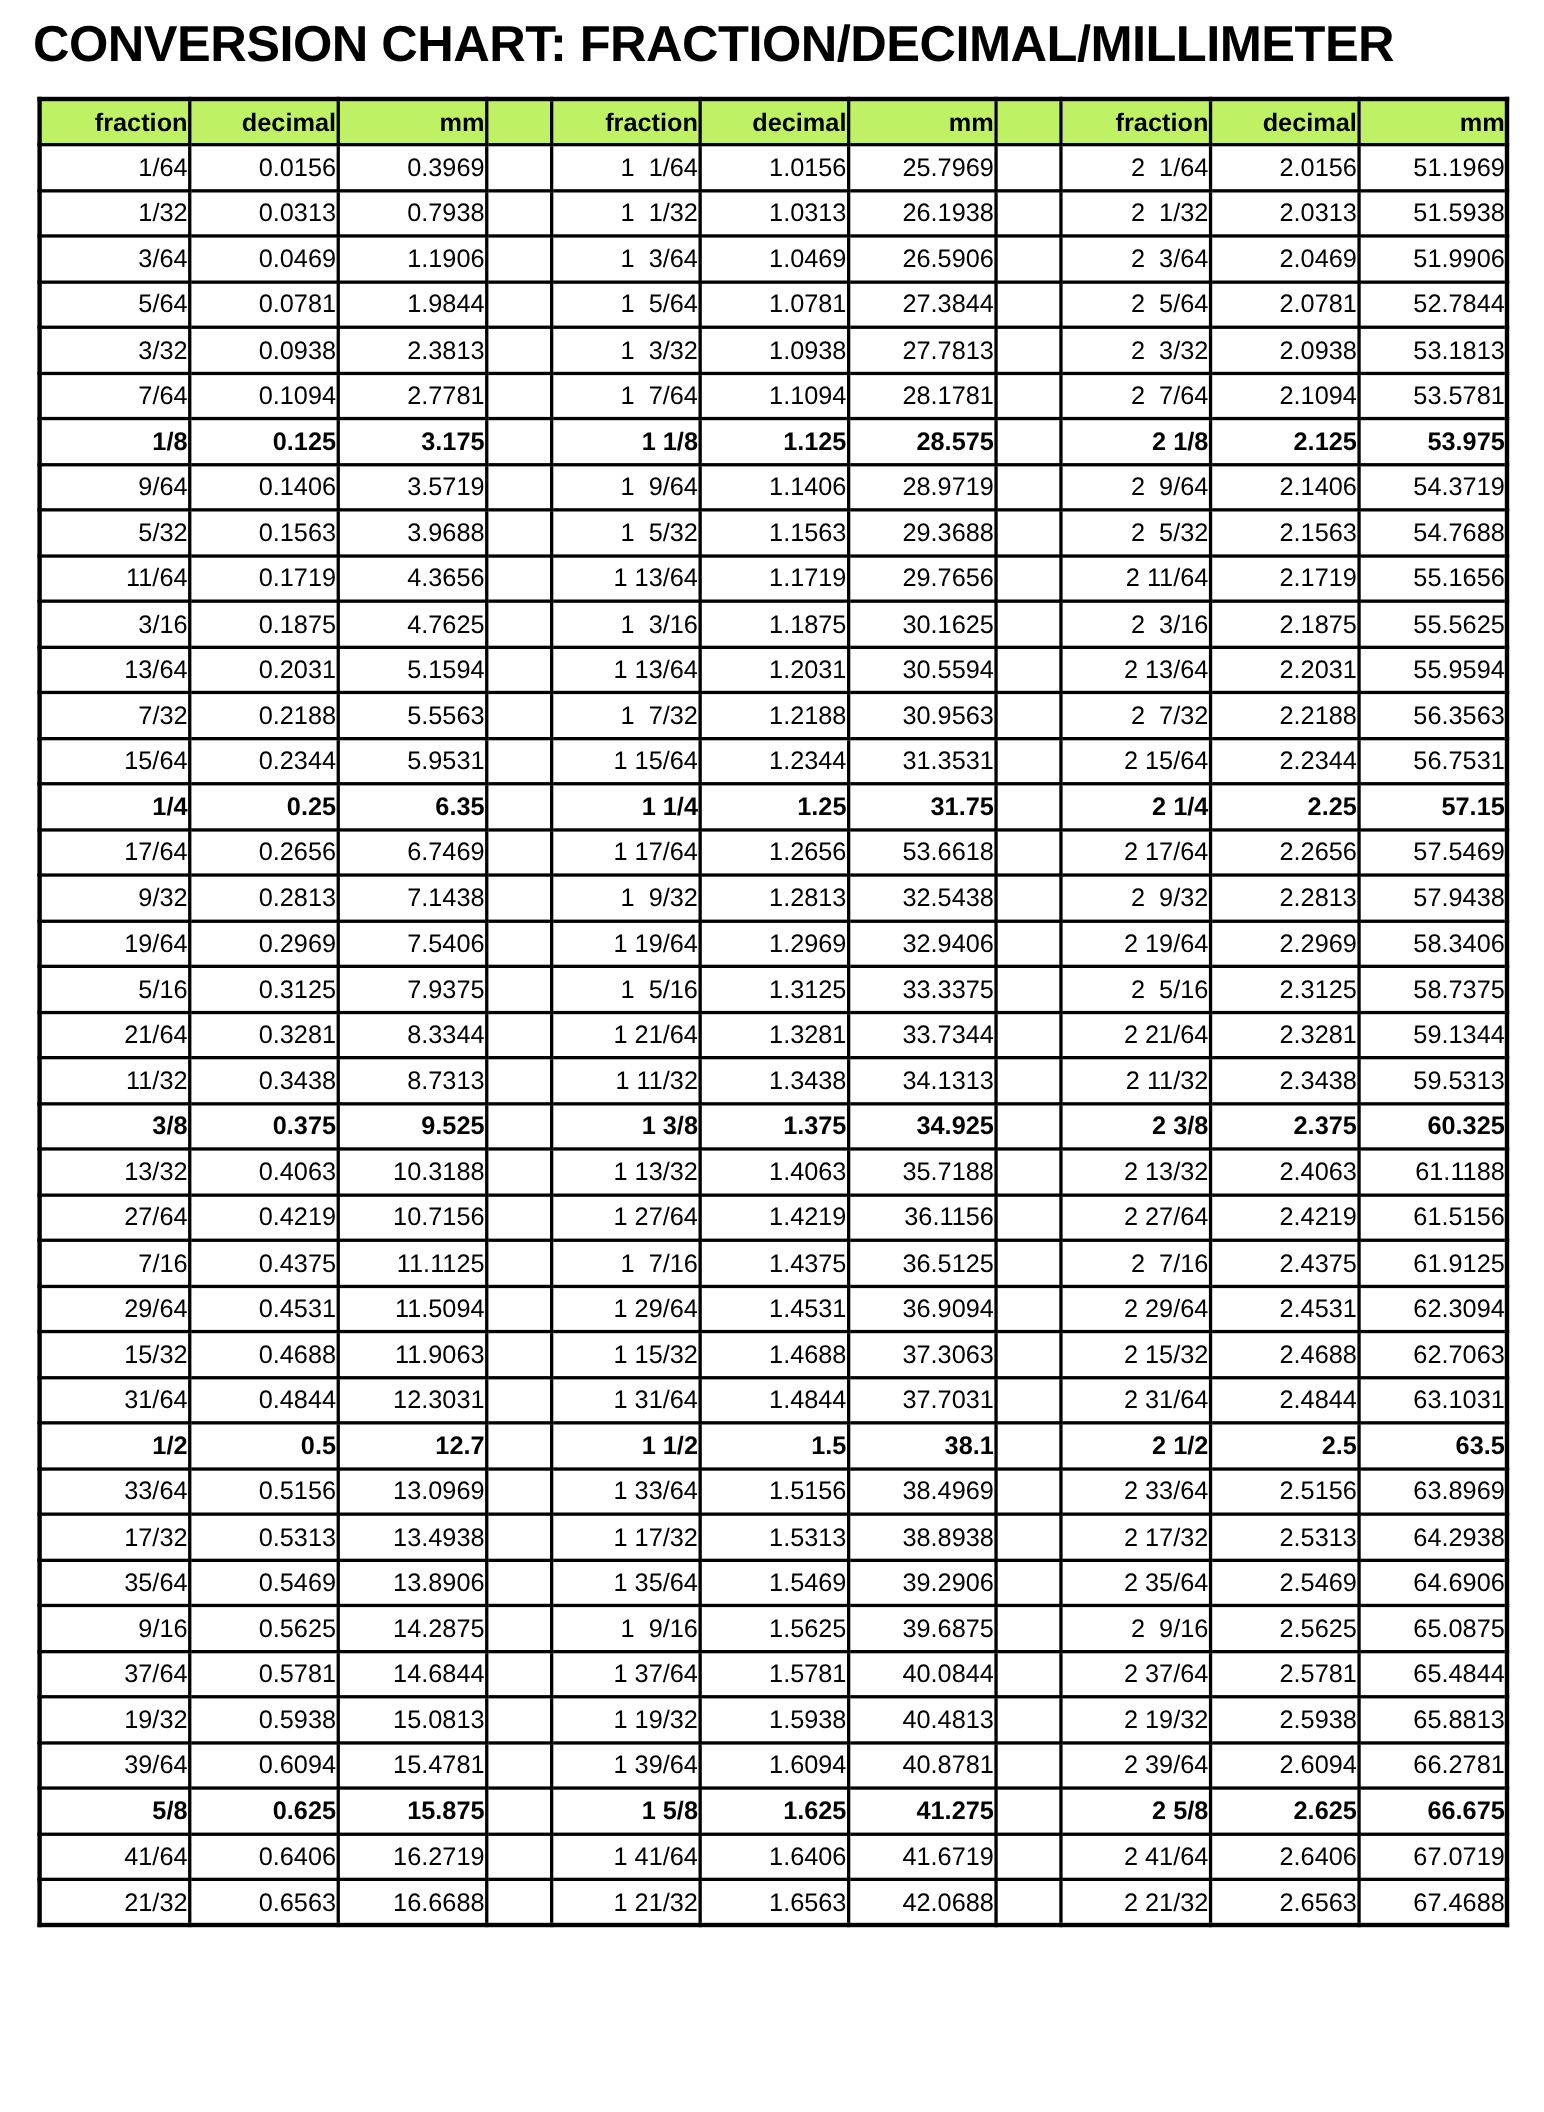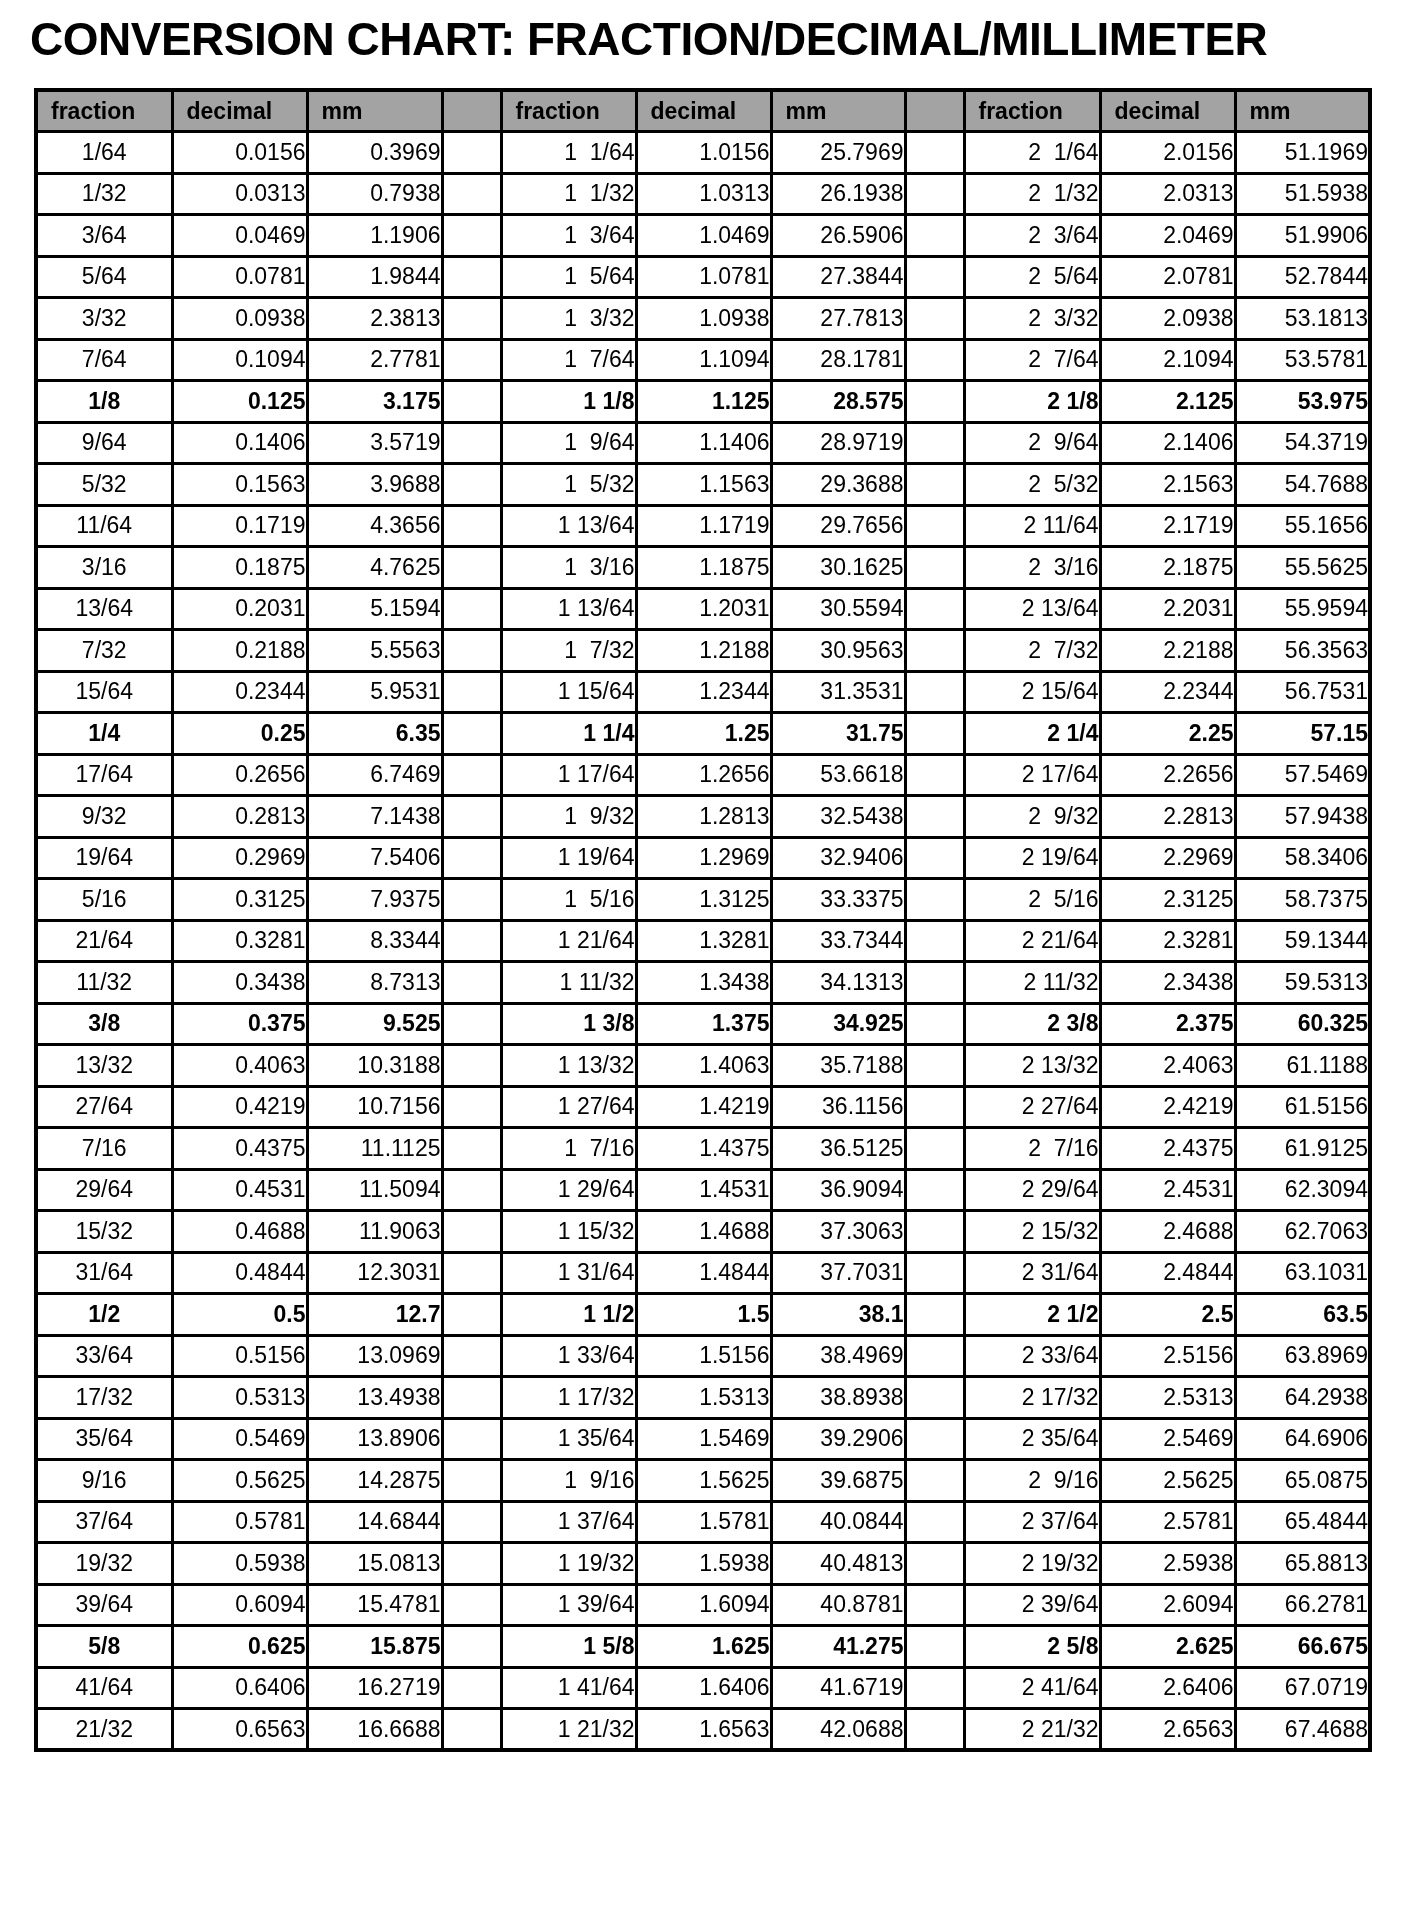--- a/index.html
+++ b/index.html
@@ -29,28 +29,28 @@
   table.conv th, table.conv td {
     border: 3px solid #000000;
     height: 41.5px;
     font-size: 23px;
     padding: 0;
     box-sizing: border-box;
     overflow: hidden;
     vertical-align: middle;
   }
   table.conv th {
-    background: #a3a3a3;
+    background: #bef264;
     font-weight: bold;
-    text-align: left;
+    text-align: right;
     padding-left: 13px;
   }
   table.conv th.spacer { padding: 0; }
   td.frac-left {
-    text-align: center;
+    text-align: right;
     padding-left: 13px;
     white-space: pre;
   }
   td.num {
     text-align: right;
     padding-right: 12px;
     white-space: pre;
   }
   td.spacer { background: #ffffff; }
   tr.bold td { font-weight: bold; }

